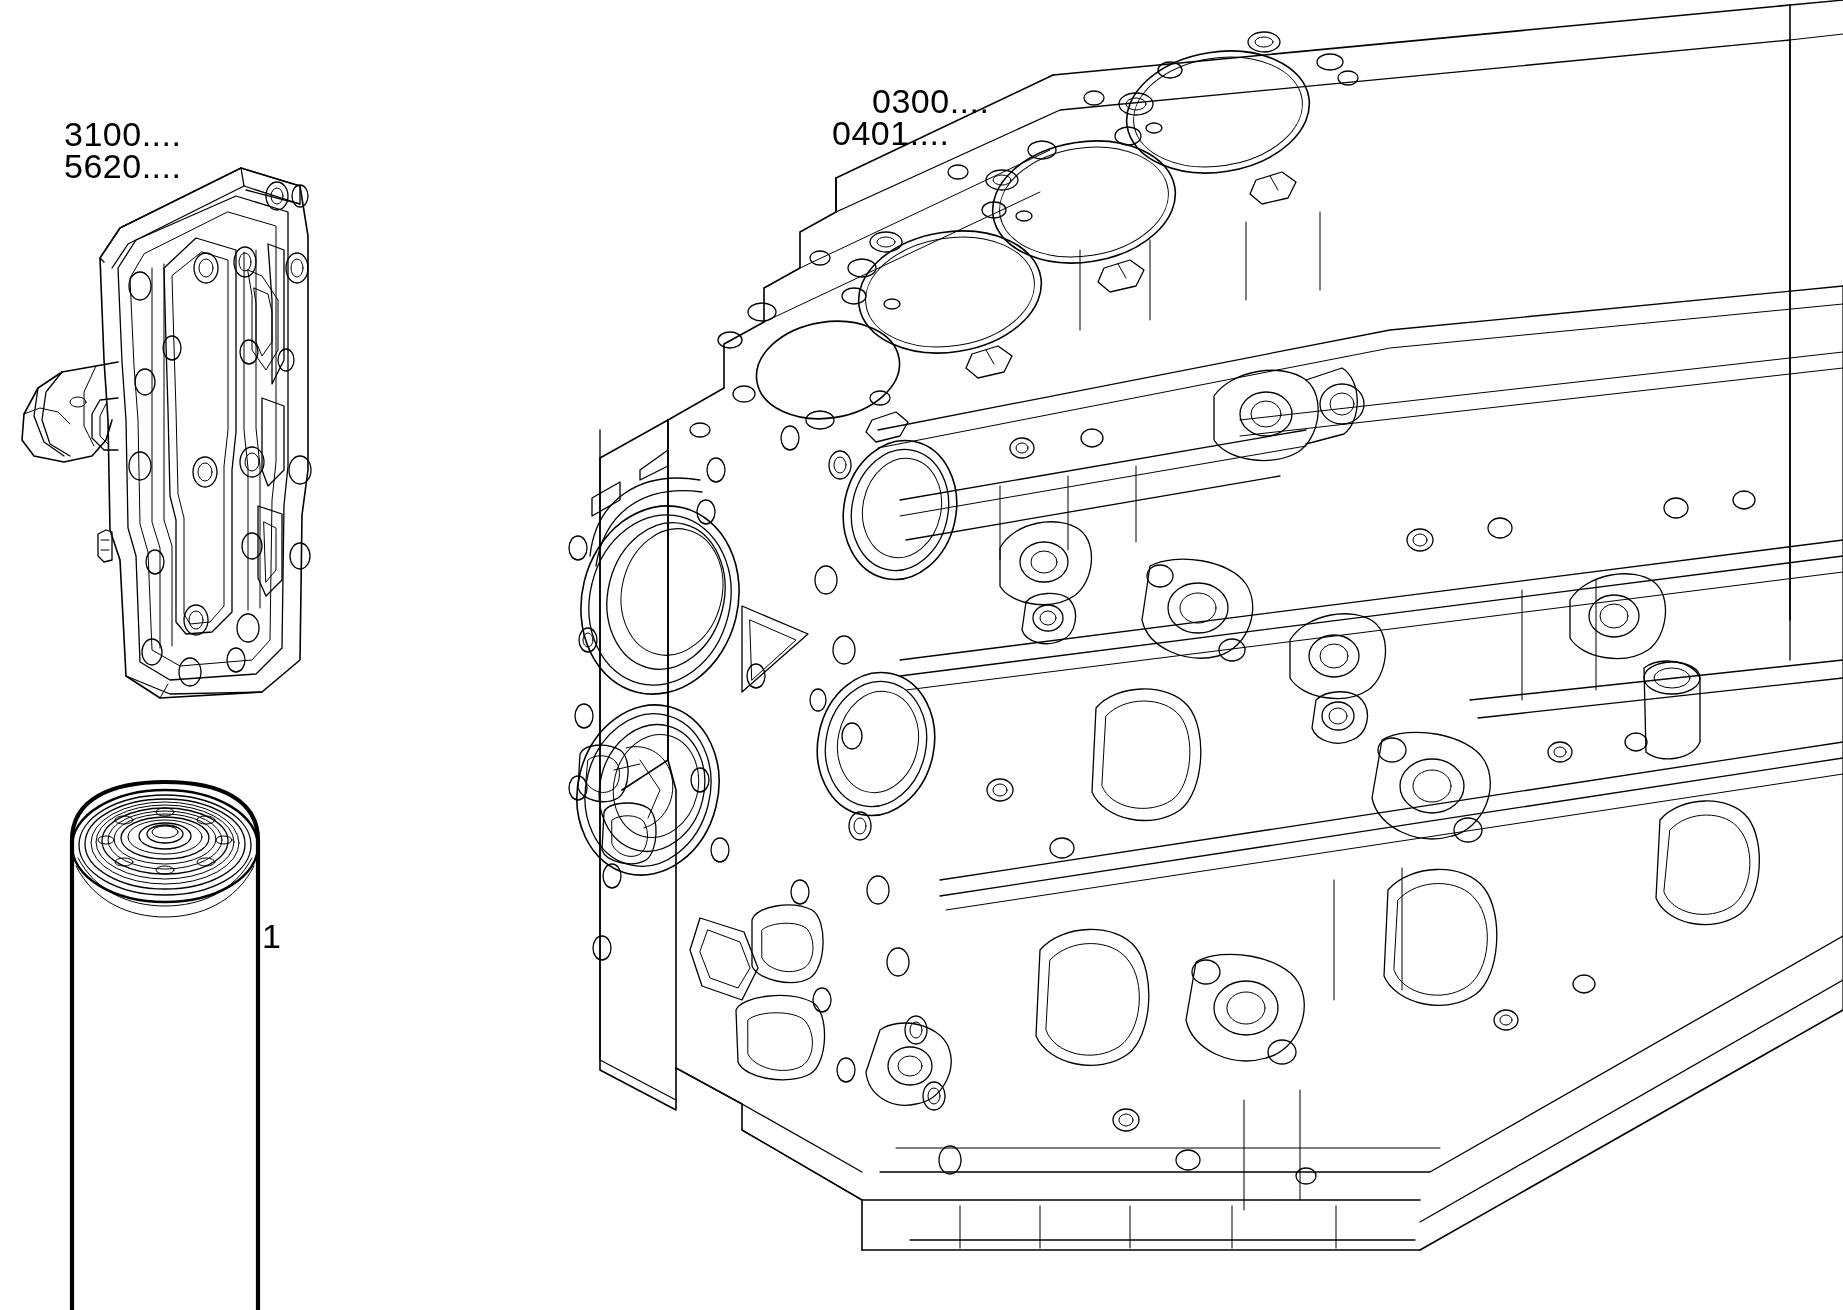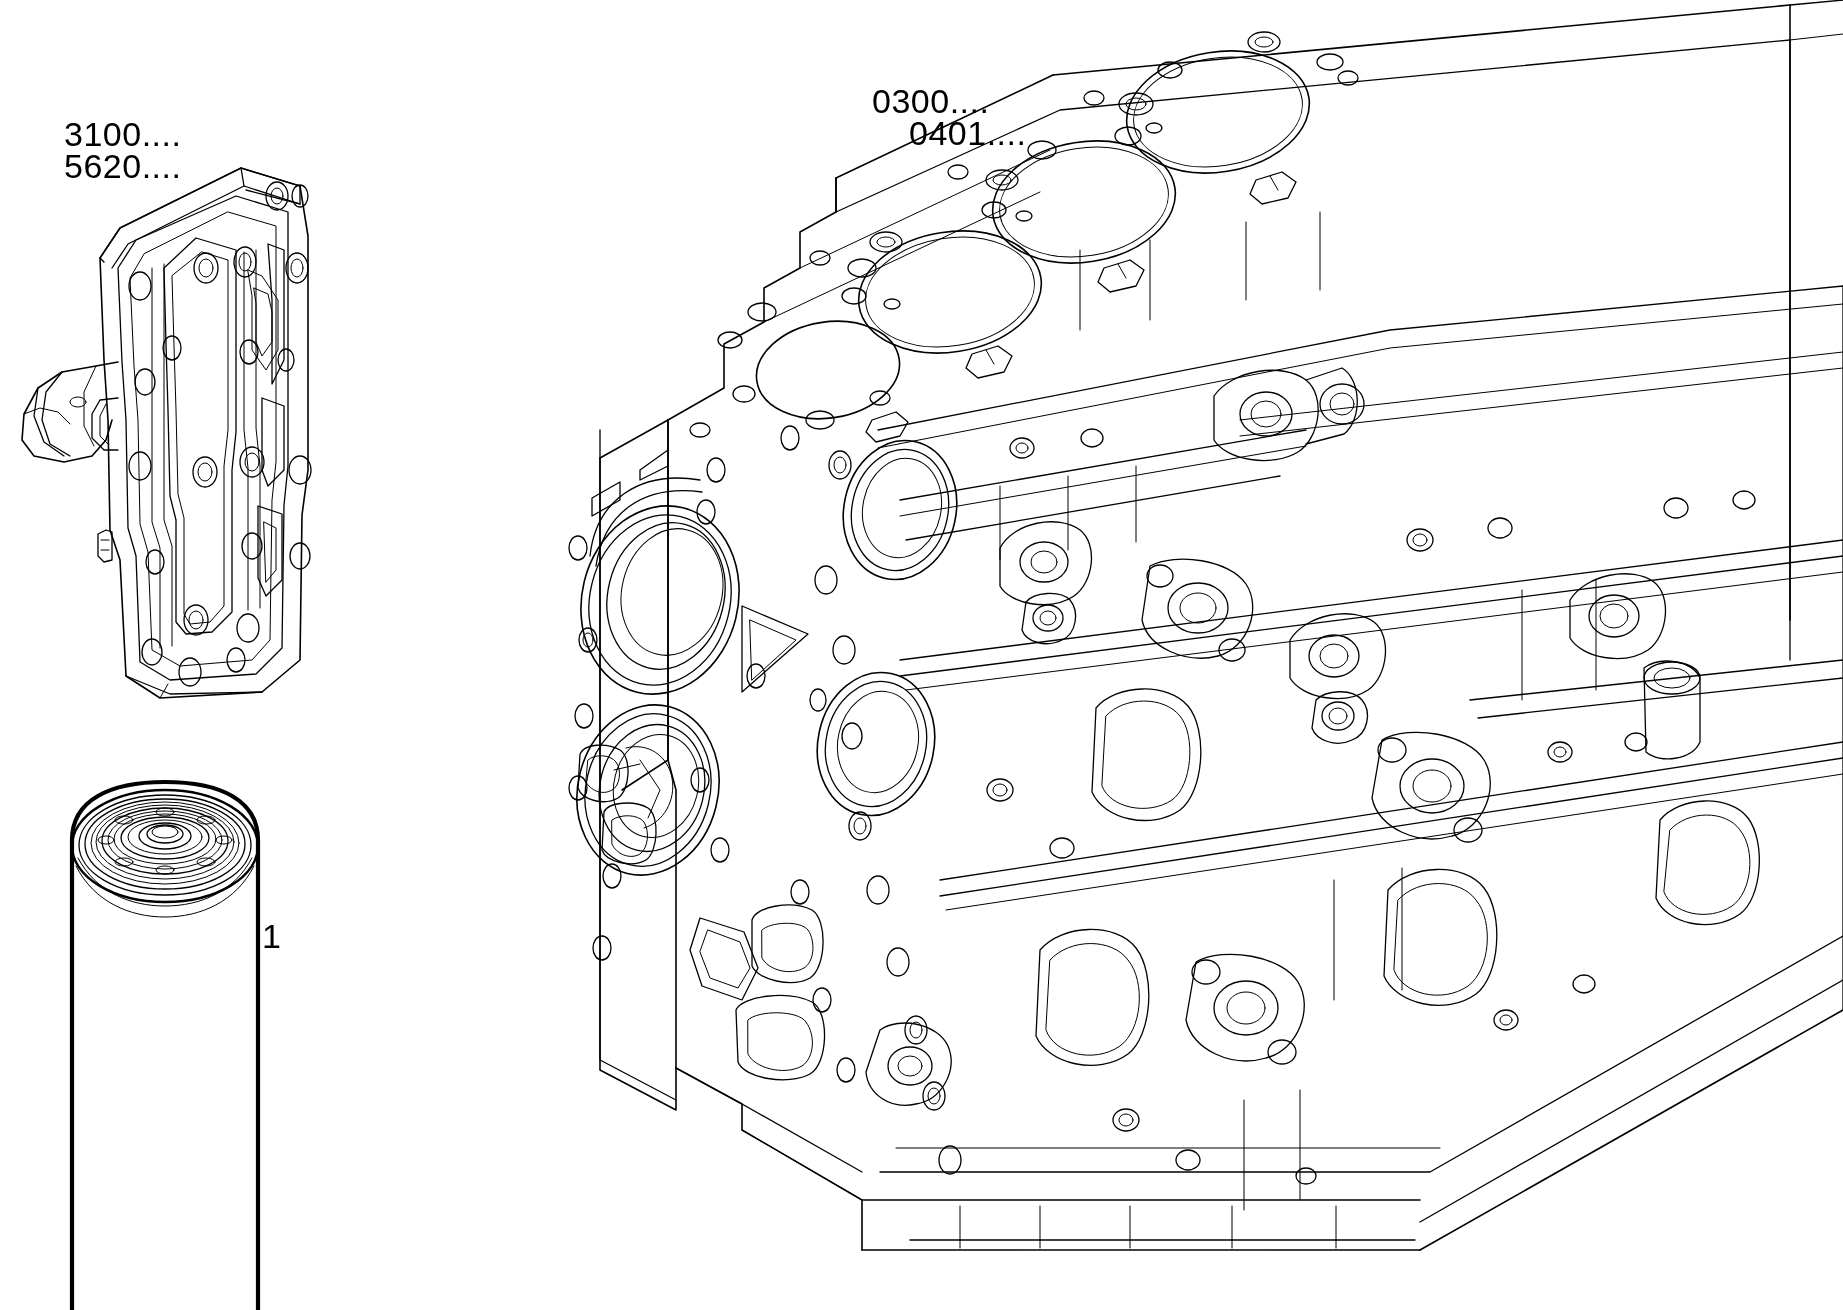--- a/index.html
+++ b/index.html
@@ -28,21 +28,21 @@
     font-size: 34px;
     font-weight: 400;
     letter-spacing: 0.5px;
     color: #000000;
     white-space: pre;
     line-height: 42px;
   }
   #label-3100 { left: 64px;  top: 113px; }
   #label-3150 { left: 64px;  top: 145px; }
   #label-0400 { left: 872px; top: 80px;  }
-  #label-0401 { left: 909px; top: 112px; }
+  #label-0401 { left: 832px; top: 112px; }
   #label-item-1 { left: 262px; top: 915px; font-size: 34px; }
   svg.art {
     position: absolute;
     left: 0; top: 0;
     width: 1843px;
     height: 1310px;
     pointer-events: none;
   }
   svg.art .ln {
     fill: none;

